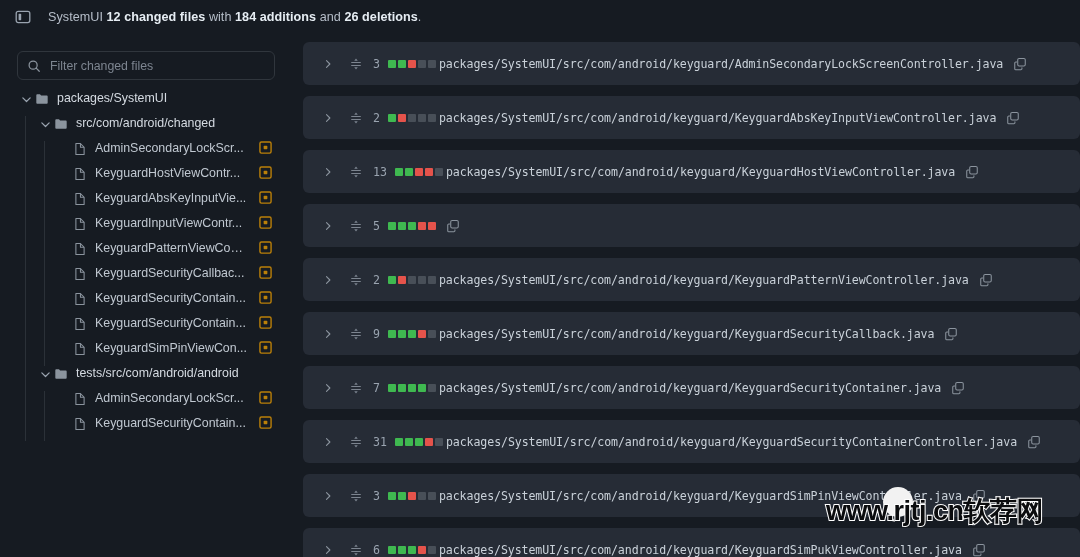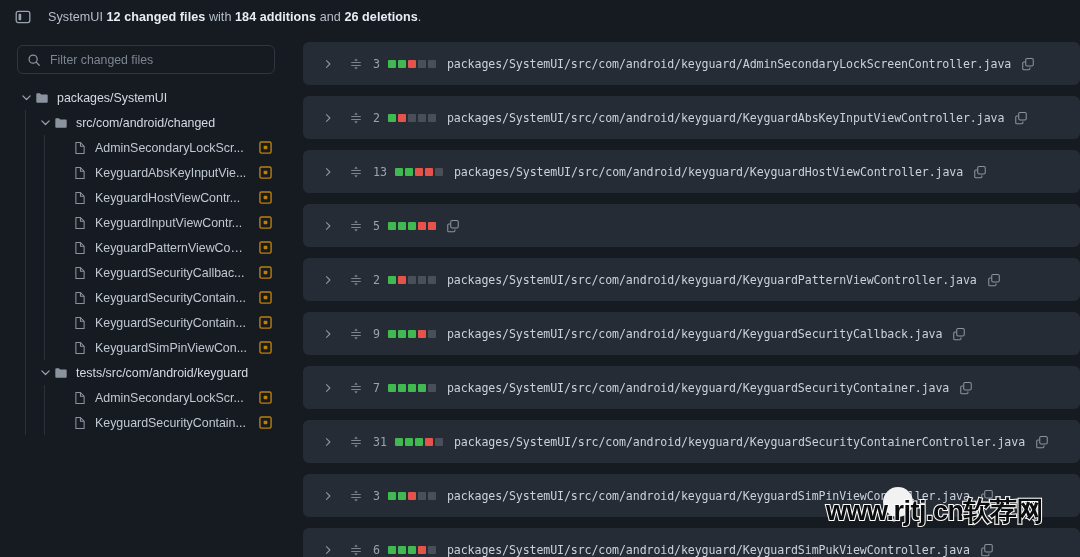--- a/index.html
+++ b/index.html
@@ -38,21 +38,21 @@
     font-size: 12.6px;
     color: #b6bec9;
     letter-spacing: .05px;
     white-space: nowrap;
   }
   .header-text b { color: #e6edf3; font-weight: 600; }
 
   
   .sidebar {
     position: absolute;
-    left: 0; top: 28px;
+    left: 0; top: 34px;
     width: 295px; height: 523px;
     background: #161b22;
     overflow: hidden;
   }
   .filter-box {
     position: absolute;
     left: 17px; top: 17px;
     width: 258px; height: 29px;
     border: 1px solid #30363d;
     border-radius: 6px;
@@ -74,21 +74,21 @@
   .filter-input::placeholder { color: #7d8590; }
 
   .tree {
     position: absolute;
     left: 0; top: 57px;
     width: 295px;
     right: 0;
   }
   .tree-row {
     position: relative;
-    display: flex; align-items: center;
+    display: flex; 
     height: 25px;
     padding-left: 0;
     cursor: pointer;
     white-space: nowrap;
   }
   .tree-row .chev {
     width: 16px; height: 16px;
     display: flex; align-items: center; justify-content: center;
     flex: 0 0 auto;
   }
@@ -171,21 +171,21 @@
     width: 8px; height: 8px;
     border-radius: 1px;
   }
   .b-add { background: #3fb950; }
   .b-del { background: #e5534b; }
   .b-neu { background: #484f58; }
   .row-path {
     font-family: "DejaVu Sans Mono", monospace;
     font-size: 11.6px;
     color: #c9d1d9;
-    margin-left: 11px;
+    margin-left: 3px;
     white-space: nowrap;
     letter-spacing: -.1px;
   }
   .row-copy {
     width: 16px; height: 16px;
     display:flex; align-items:center; justify-content:center;
     margin-left: 9px;
     flex: 0 0 auto;
     cursor: pointer;
   }
@@ -304,40 +304,40 @@
           <span class="indent-line" style="left: 25px;"></span>
           <span class="indent-line" style="left: 44px;"></span>
           <span style="display: inline-block; width: 56px; flex: 0 0 auto;"></span>
           <span class="chev"></span>
           <span class="ico" style="display: flex; align-items: center; justify-content: center;">
             <svg width="14" height="14" viewBox="0 0 16 16">
               <path d="M3.3 1.8h5.2l4.2 4.2v8.2H3.3z" fill="none" stroke="#8b949e" stroke-width="1.2" stroke-linejoin="round"></path>
               <path d="M8.5 1.8v4.2h4.2" fill="none" stroke="#8b949e" stroke-width="1.2" stroke-linejoin="round"></path>
             </svg>
           </span>
+          <span class="tree-label">KeyguardHostViewContr...</span>
+          <span class="viewed-box" style="display: flex; align-items: center; justify-content: center;">
+            <svg width="13" height="13" viewBox="0 0 14 14">
+              <rect x="1" y="1" width="12" height="12" rx="1.6" fill="none" stroke="#bb8009" stroke-width="1.5"></rect>
+              <rect x="5" y="5" width="4" height="4" rx="0.8" fill="#bb8009"></rect>
+            </svg>
+          </span>
+        </div>
+        <div class="tree-row file">
+          <span class="indent-line" style="left: 25px;"></span>
+          <span class="indent-line" style="left: 44px;"></span>
+          <span style="display: inline-block; width: 56px; flex: 0 0 auto;"></span>
+          <span class="chev"></span>
+          <span class="ico" style="display: flex; align-items: center; justify-content: center;">
+            <svg width="14" height="14" viewBox="0 0 16 16">
+              <path d="M3.3 1.8h5.2l4.2 4.2v8.2H3.3z" fill="none" stroke="#8b949e" stroke-width="1.2" stroke-linejoin="round"></path>
+              <path d="M8.5 1.8v4.2h4.2" fill="none" stroke="#8b949e" stroke-width="1.2" stroke-linejoin="round"></path>
+            </svg>
+          </span>
           <span class="tree-label">KeyguardAbsKeyInputVie...</span>
-          <span class="viewed-box" style="display: flex; align-items: center; justify-content: center;">
-            <svg width="13" height="13" viewBox="0 0 14 14">
-              <rect x="1" y="1" width="12" height="12" rx="1.6" fill="none" stroke="#bb8009" stroke-width="1.5"></rect>
-              <rect x="5" y="5" width="4" height="4" rx="0.8" fill="#bb8009"></rect>
-            </svg>
-          </span>
-        </div>
-        <div class="tree-row file">
-          <span class="indent-line" style="left: 25px;"></span>
-          <span class="indent-line" style="left: 44px;"></span>
-          <span style="display: inline-block; width: 56px; flex: 0 0 auto;"></span>
-          <span class="chev"></span>
-          <span class="ico" style="display: flex; align-items: center; justify-content: center;">
-            <svg width="14" height="14" viewBox="0 0 16 16">
-              <path d="M3.3 1.8h5.2l4.2 4.2v8.2H3.3z" fill="none" stroke="#8b949e" stroke-width="1.2" stroke-linejoin="round"></path>
-              <path d="M8.5 1.8v4.2h4.2" fill="none" stroke="#8b949e" stroke-width="1.2" stroke-linejoin="round"></path>
-            </svg>
-          </span>
-          <span class="tree-label">KeyguardHostViewContr...</span>
           <span class="viewed-box" style="display: flex; align-items: center; justify-content: center;">
             <svg width="13" height="13" viewBox="0 0 14 14">
               <rect x="1" y="1" width="12" height="12" rx="1.6" fill="none" stroke="#bb8009" stroke-width="1.5"></rect>
               <rect x="5" y="5" width="4" height="4" rx="0.8" fill="#bb8009"></rect>
             </svg>
           </span>
         </div>
         <div class="tree-row file">
           <span class="indent-line" style="left: 25px;"></span>
           <span class="indent-line" style="left: 44px;"></span>
@@ -458,21 +458,21 @@
           <span class="chev" style="display: flex; align-items: center; justify-content: center;">
             <svg width="13" height="13" viewBox="0 0 16 16">
               <path d="M3.5 6 L8 10.5 L12.5 6" fill="none" stroke="#9aa4b0" stroke-width="1.5" stroke-linecap="round" stroke-linejoin="round"></path>
             </svg>
           </span>
           <span class="ico" style="display: flex; align-items: center; justify-content: center;">
             <svg width="14" height="14" viewBox="0 0 16 16">
               <path d="M1.5 3.6a1 1 0 0 1 1-1h3.2l1.3 1.5h6.5a1 1 0 0 1 1 1v7.3a1 1 0 0 1-1 1H2.5a1 1 0 0 1-1-1z" fill="#8b949e"></path>
             </svg>
           </span>
-          <span class="tree-label">tests/src/com/android/keyguard</span>
+          <span class="tree-label">tests/src/com/android/android</span>
         </div>
         <div class="tree-row file">
           <span class="indent-line" style="left: 25px;"></span>
           <span class="indent-line" style="left: 44px;"></span>
           <span style="display: inline-block; width: 56px; flex: 0 0 auto;"></span>
           <span class="chev"></span>
           <span class="ico" style="display: flex; align-items: center; justify-content: center;">
             <svg width="14" height="14" viewBox="0 0 16 16">
               <path d="M3.3 1.8h5.2l4.2 4.2v8.2H3.3z" fill="none" stroke="#8b949e" stroke-width="1.2" stroke-linejoin="round"></path>
               <path d="M8.5 1.8v4.2h4.2" fill="none" stroke="#8b949e" stroke-width="1.2" stroke-linejoin="round"></path>

